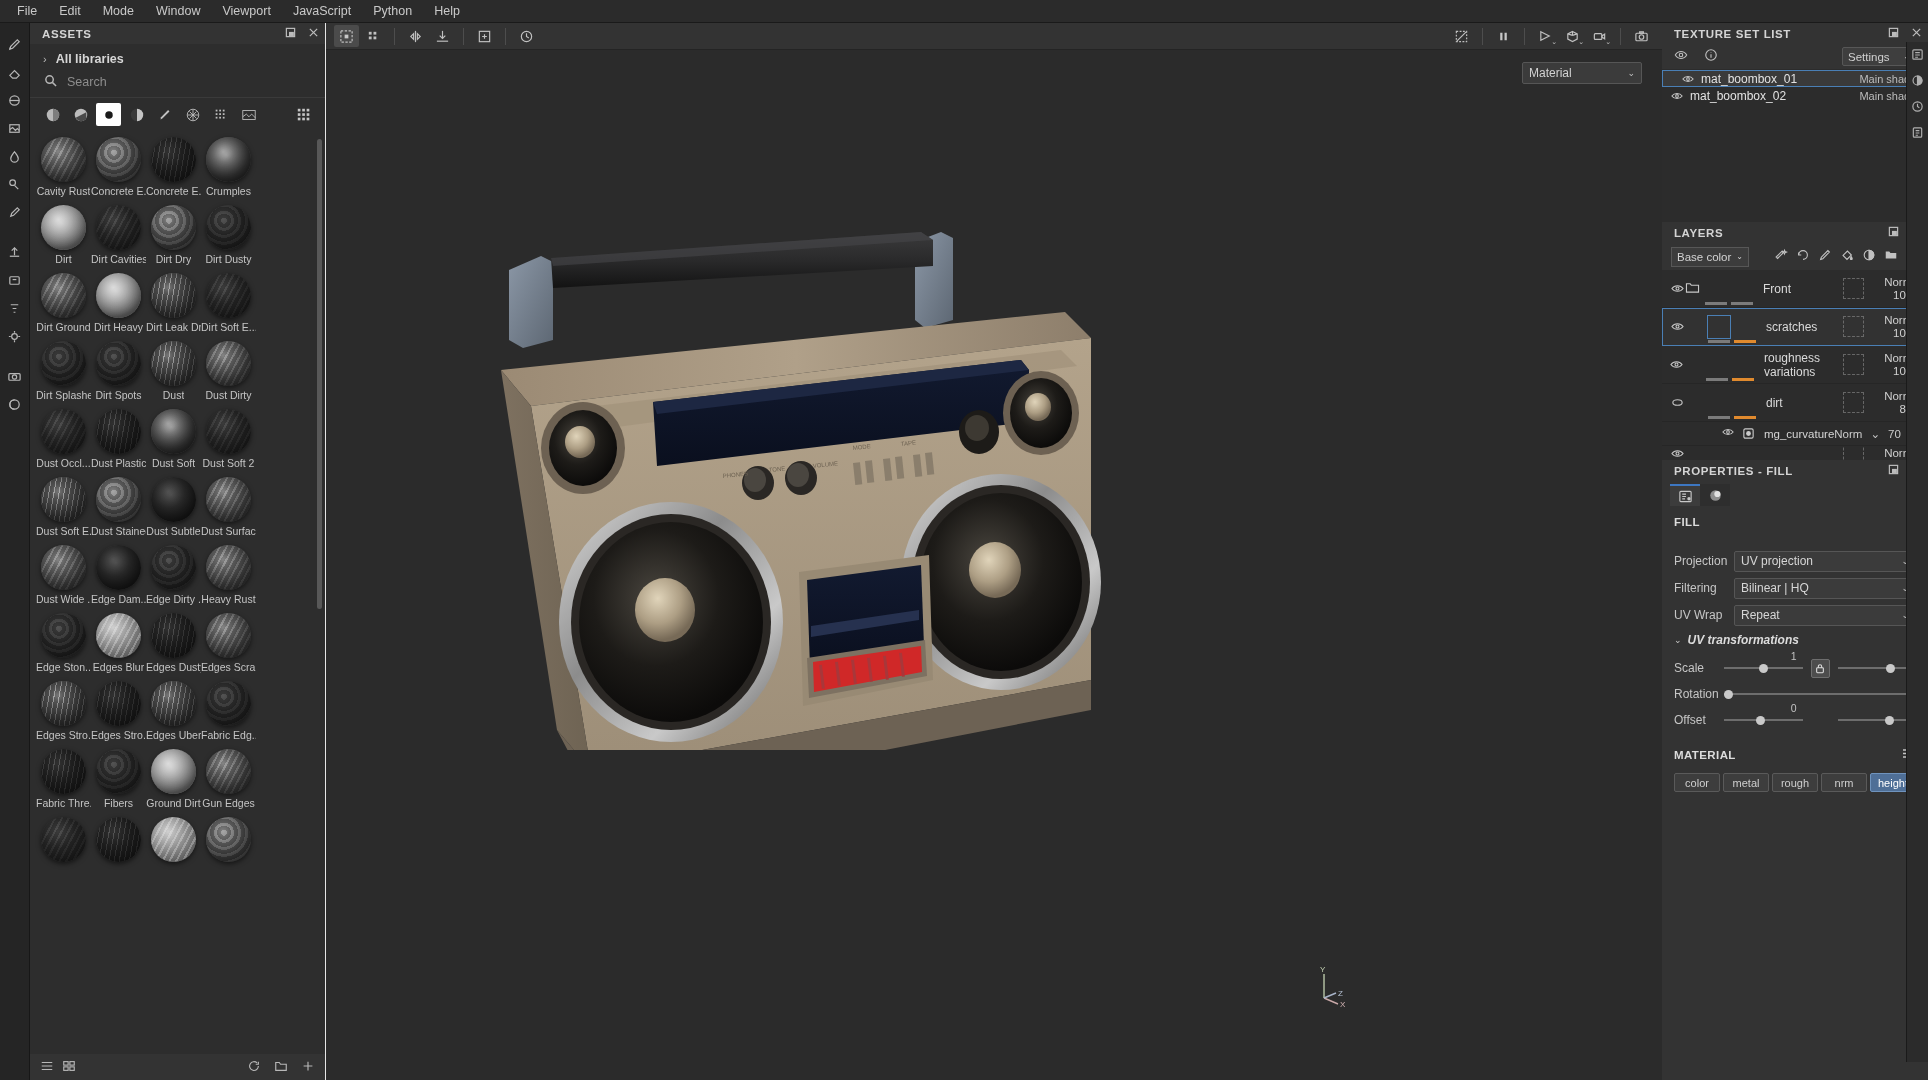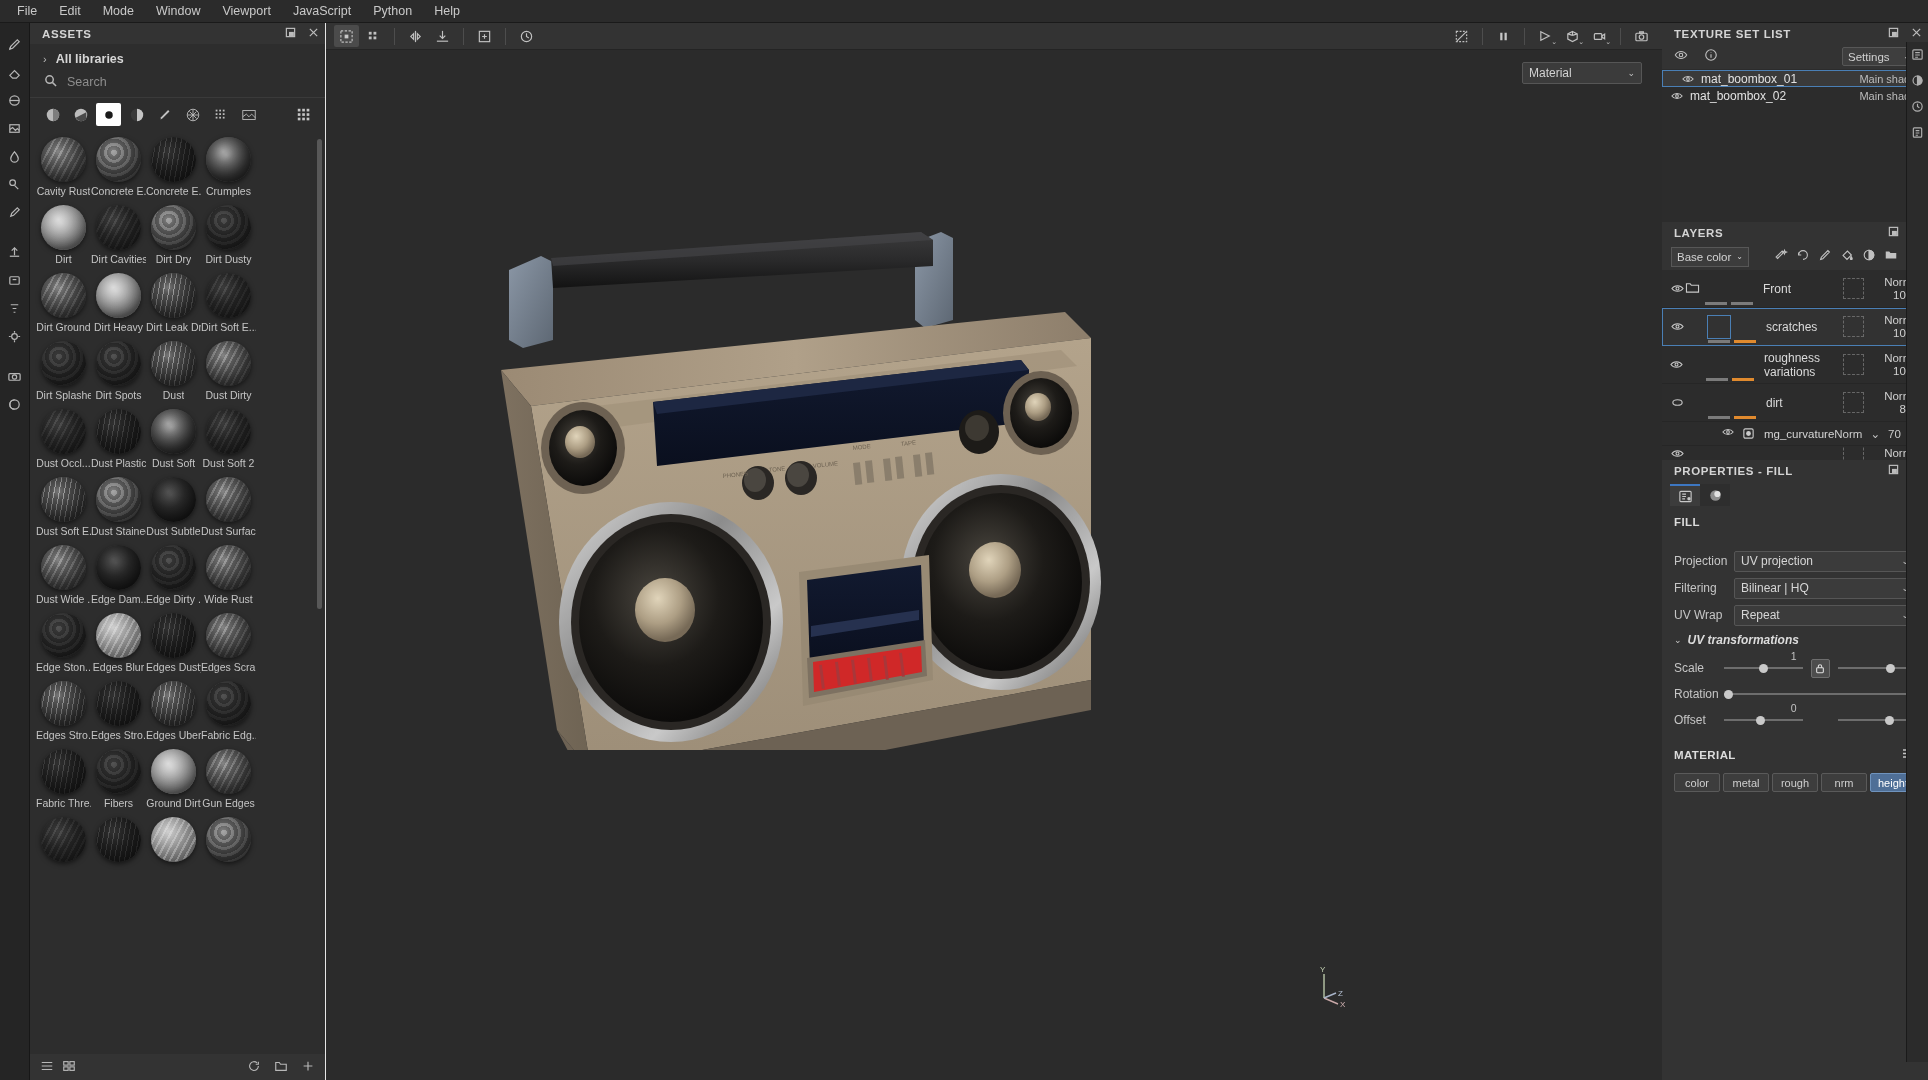--- a/index.html
+++ b/index.html
@@ -616,21 +616,21 @@
               <div class="asset-cell">
                 <div class="asset-thumb v4 dark"></div>
                 <div class="asset-name">Edge Dam...</div>
               </div>
               <div class="asset-cell">
                 <div class="asset-thumb v2 dark"></div>
                 <div class="asset-name">Edge Dirty ...</div>
               </div>
               <div class="asset-cell">
                 <div class="asset-thumb v1"></div>
-                <div class="asset-name">Wide Rust</div>
+                <div class="asset-name">Heavy Rust</div>
               </div>
               <div class="asset-cell">
                 <div class="asset-thumb v2 dark"></div>
                 <div class="asset-name">Edge Ston...</div>
               </div>
               <div class="asset-cell">
                 <div class="asset-thumb v1 light"></div>
                 <div class="asset-name">Edges Blur</div>
               </div>
               <div class="asset-cell">

